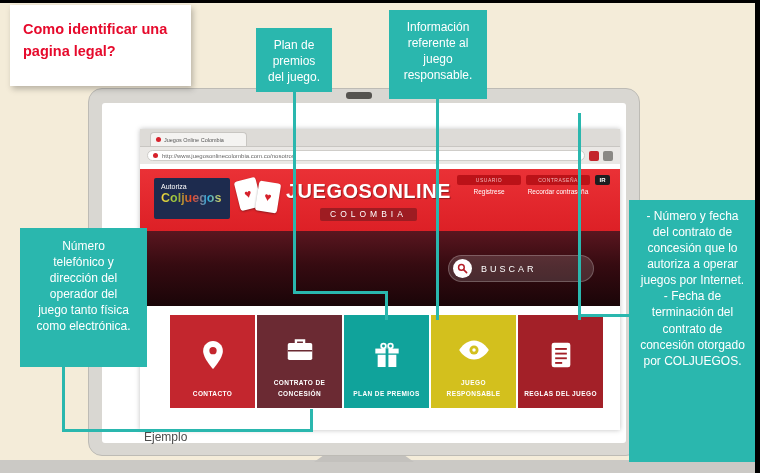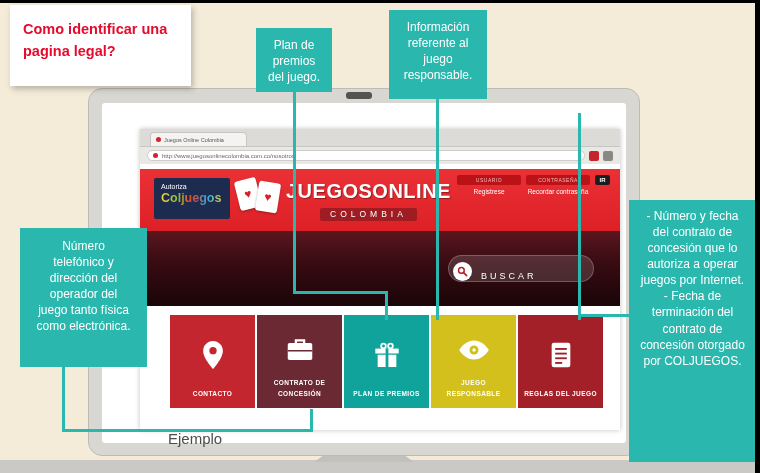--- a/index.html
+++ b/index.html
@@ -33,21 +33,21 @@
   #ln-numero-v{left:62px;top:365px;width:3px;height:67px}
   #ln-numero-h{left:62px;top:429px;width:251px;height:3px}
   #ln-numero-v2{left:310px;top:409px;width:3px;height:23px}
 
   .monitor{position:absolute;left:88px;top:88px;width:552px;height:368px;background:#d9d7d2;
     border:1px solid #bdbbb5;border-radius:14px;z-index:2}
   .webcam{position:absolute;left:257px;top:3px;width:26px;height:7px;background:#55534f;border-radius:3px}
   .screen{position:absolute;left:13px;top:14px;width:524px;height:340px;background:#fff;border-radius:3px}
   .stand{position:absolute;left:314px;top:455px;width:100px;height:7px;background:#c3c1bd;
     clip-path:polygon(10% 0,90% 0,100% 100%,0 100%);z-index:1}
-  .ejemplo{position:absolute;left:168px;top:430px;font-size:15px;color:#4c4c4c;z-index:3}
+  .ejemplo{position:absolute;left:144px;top:430px;font-size:12px;color:#4c4c4c;z-index:3}
 
   .browser{position:absolute;left:51px;top:40px;width:480px;height:301px;background:#fff;
     box-shadow:0 0 5px rgba(0,0,0,.25)}
   .winbar{height:18px;background:#dddbd7;border-bottom:1px solid #c8c6c2;position:relative}
   .tab{position:absolute;left:10px;bottom:0;width:97px;height:14px;background:#f4f3f1;
     border:1px solid #c8c6c2;border-bottom:none;border-radius:4px 4px 0 0;display:flex;
     align-items:center;gap:3px;padding:0 5px;font-size:5.5px;color:#555;white-space:nowrap;overflow:hidden}
   .tab-dot{width:5px;height:5px;border-radius:50%;background:#d6212b;flex:0 0 auto}
   .urlbar{height:17px;background:#eae8e5;display:flex;align-items:center;padding:0 7px;gap:4px}
   .urlfield{flex:1;height:11px;background:#fff;border:1px solid #cfcdc9;border-radius:6px;
@@ -80,21 +80,21 @@
     font-size:5px;display:flex;align-items:center;justify-content:center;letter-spacing:.5px}
   .login-link{font-size:6.5px;color:#fff}
   .go-btn{width:15px;height:10px;background:#1d1d1f;border-radius:2px;color:#fff;font-size:6px;
     display:flex;align-items:center;justify-content:center;font-weight:bold}
 
   .navbar{height:75px;background:linear-gradient(180deg,#5a161f 0%,#360b11 45%,#1a0508 100%);position:relative}
   .nosotros{position:absolute;left:25px;top:30px;font-size:15px;font-weight:bold;
     letter-spacing:7px;color:#c0202b}
   .search{position:absolute;right:26px;top:24px;width:146px;height:27px;border-radius:14px;
     background:rgba(255,255,255,.14);border:1px solid rgba(255,255,255,.22);display:flex;
-    align-items:flex-end;gap:9px;padding:0 4px}
+    align-items:center;gap:9px;padding:0 4px}
   .search-circle{width:19px;height:19px;border-radius:50%;background:#fff;display:flex;
     align-items:center;justify-content:center;flex:0 0 auto}
   .search-label{color:#fff;font-size:9px;letter-spacing:3px}
 
   .tiles{position:absolute;left:30px;top:186px;display:flex;gap:2px}
   .tile{width:85px;height:93px;display:flex;flex-direction:column;align-items:center;color:#fff}
   .tile-icon{flex:1;display:flex;align-items:center;justify-content:center;padding-top:6px}
   .tile-label{font-size:6.5px;font-weight:bold;text-align:center;line-height:1.6;
     letter-spacing:.4px;padding:0 4px 9px;width:100%}
   .t1{background:#c3262e}.t2{background:#6b2a33}.t3{background:#10a39b}

